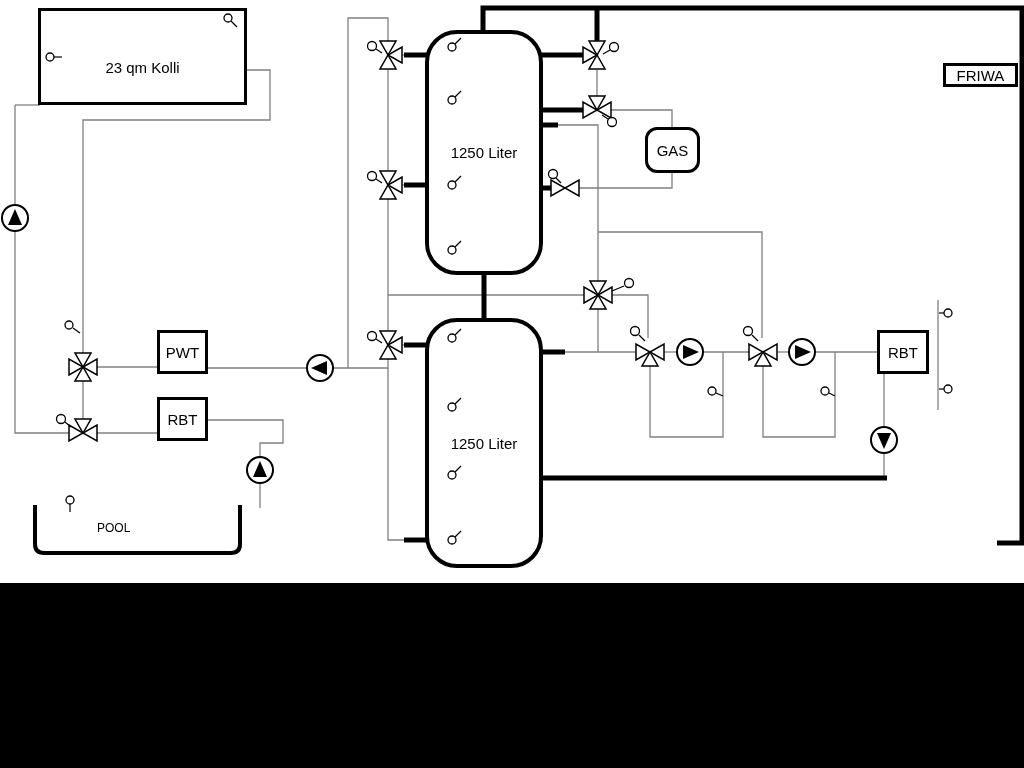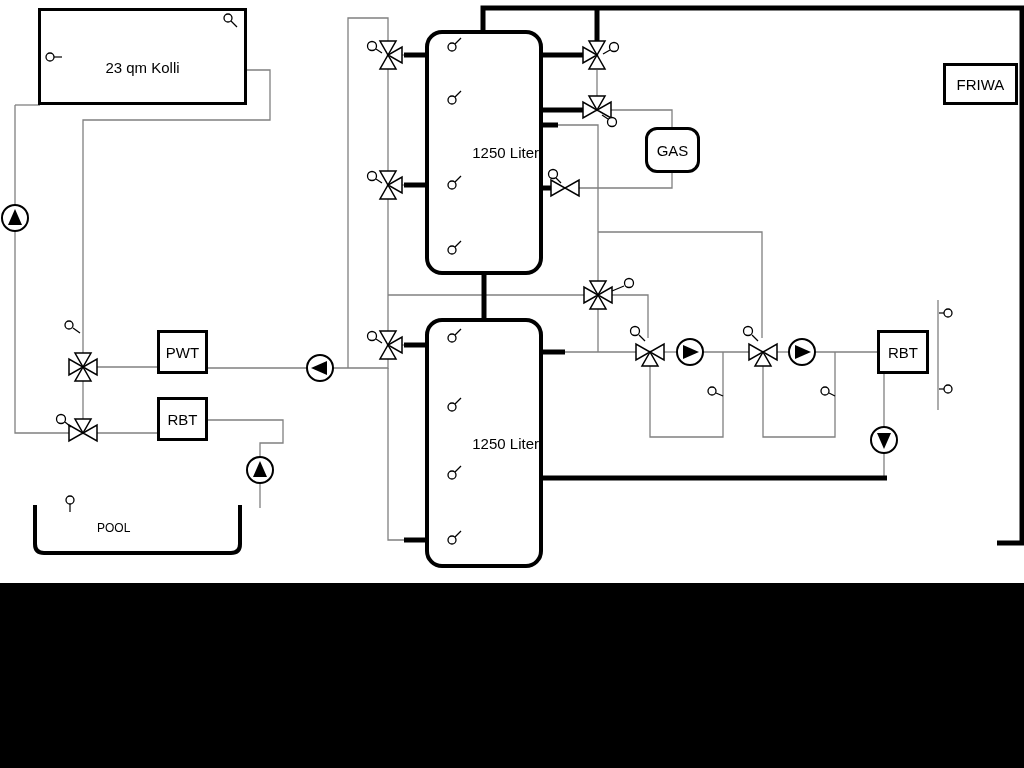--- a/index.html
+++ b/index.html
@@ -3,21 +3,21 @@
 <meta charset="utf-8">
 <style>
   html,body{margin:0;padding:0;background:#fff;}
   .stage{position:relative;width:1024px;height:768px;background:#fff;overflow:hidden;
          font-family:"Liberation Sans",sans-serif;color:#000;}
   .layer{position:absolute;left:0;top:0;}
   .bg{z-index:1;}
   .fg{z-index:3;}
   .box{position:absolute;box-sizing:border-box;background:#fff;border:3px solid #000;
        display:flex;align-items:center;justify-content:center;font-size:15px;z-index:2;}
-  .tank{border-width:4px;border-radius:17px;justify-content:flex-end;}
+  .tank{border-width:4px;border-radius:32px;}
   .collector{align-items:flex-end;padding-bottom:26px;}
   .plain-label{position:absolute;z-index:2;font-size:12px;}
   .band{position:absolute;left:0;top:583px;width:1024px;height:185px;background:#000;z-index:4;}
   .sym{fill:#fff;stroke:#000;stroke-width:2;}
   .tri{fill:#000;stroke:none;}
   .valve{fill:#fff;stroke:#000;stroke-width:1.5;}
   .sensor{fill:#fff;stroke:#000;stroke-width:1.3;}
   .stem{stroke:#000;stroke-width:1.2;fill:none;}
 </style>
 </head>
@@ -87,21 +87,21 @@
   </div>
 
   <div class="box tank" style="left:425px;top:318px;width:118px;height:250px;">
     <span>1250 Liter</span>
   </div>
 
   <div class="box" style="left:645px;top:127px;width:55px;height:46px;border-radius:12px;">
     <span>GAS</span>
   </div>
 
-  <div class="box" style="left:943px;top:63px;width:75px;height:42px;">
+  <div class="box" style="left:943px;top:63px;width:75px;height:24px;">
     <span>FRIWA</span>
   </div>
 
   <div class="box" style="left:157px;top:330px;width:51px;height:44px;">
     <span>PWT</span>
   </div>
 
   <div class="box" style="left:157px;top:397px;width:51px;height:44px;">
     <span>RBT</span>
   </div>

